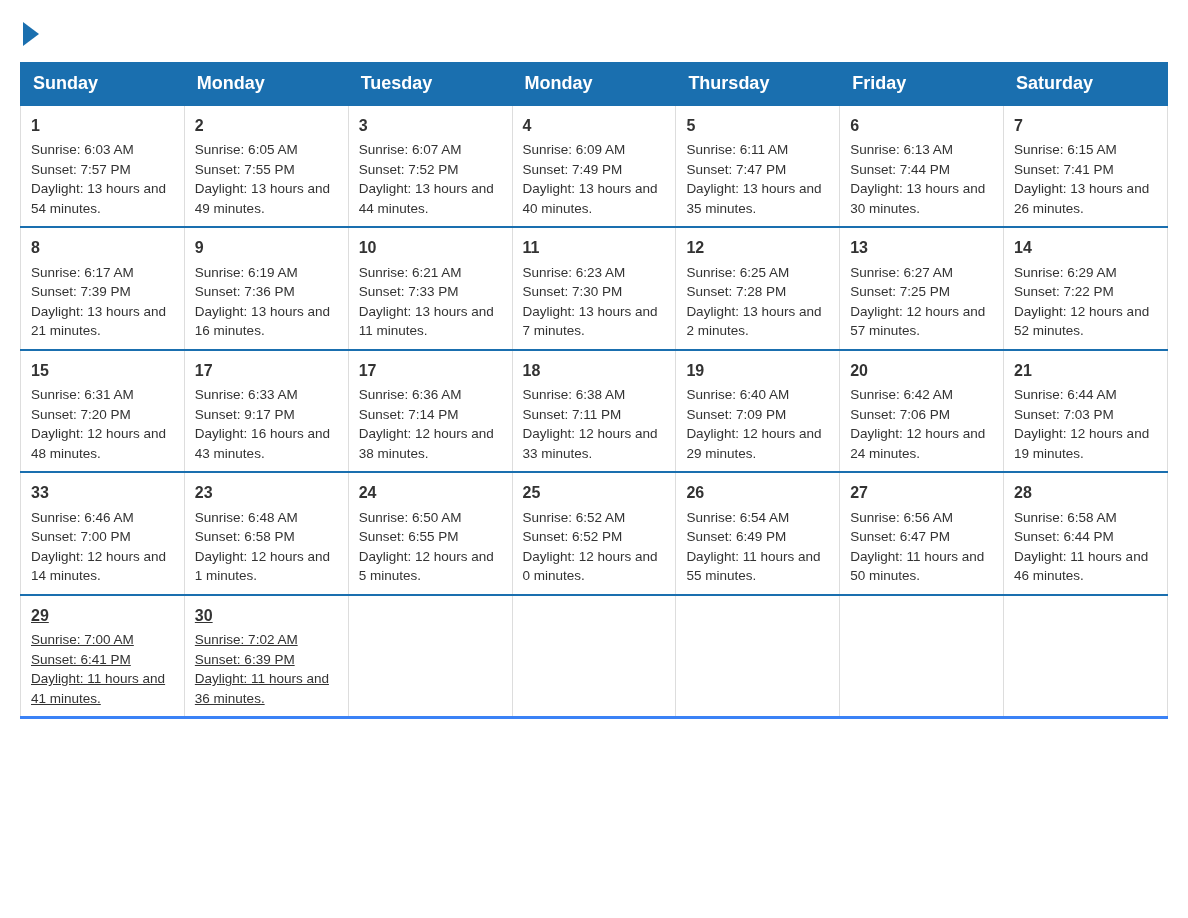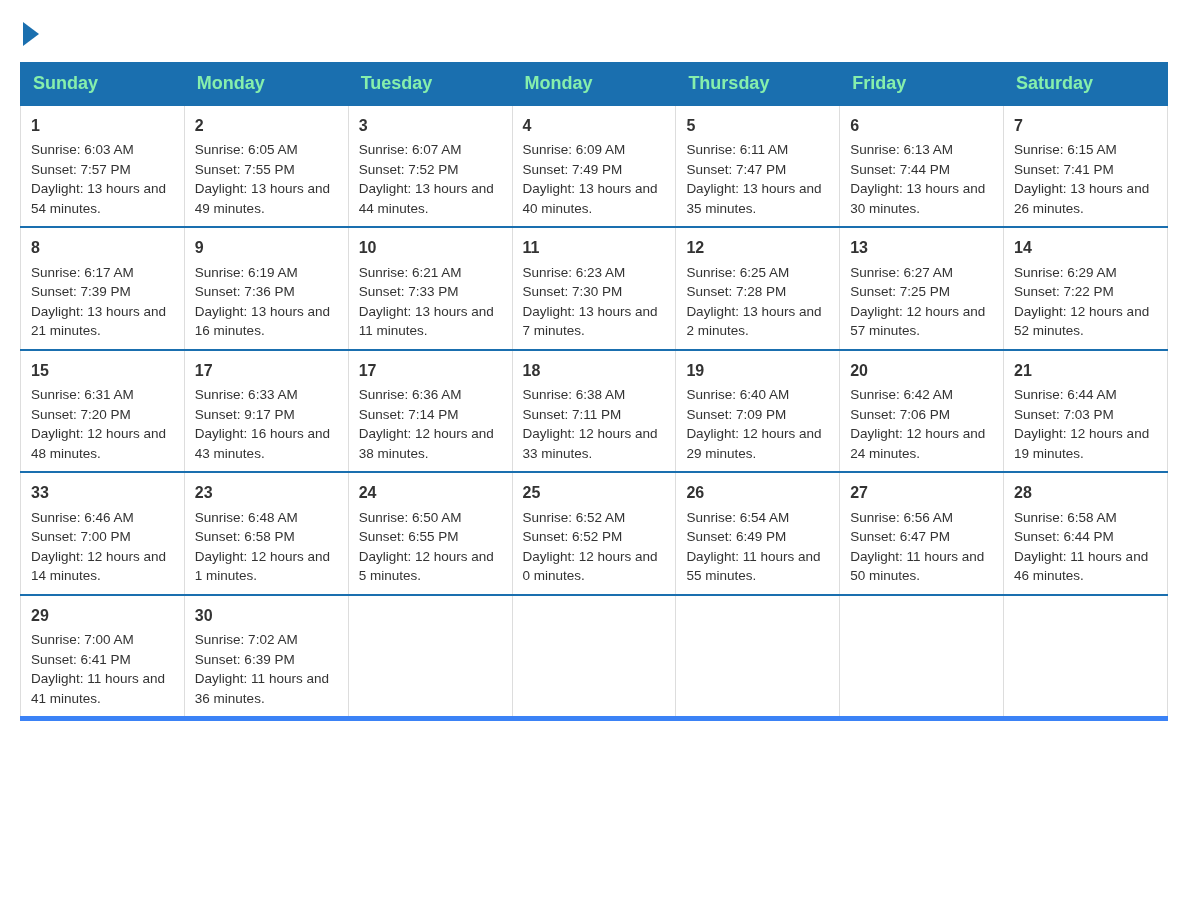--- a/index.html
+++ b/index.html
@@ -61,21 +61,21 @@
       color: #444;
       margin-top: 4px;
     }
     .calendar {
       width: 100%;
       border-collapse: collapse;
       border: 1px solid #ccc;
     }
     .calendar th {
       background-color: #1a6faf;
-      color: #86efac;
+      color: #ffffff;
       font-size: 18px;
       font-weight: bold;
       padding: 10px 12px;
       text-align: left;
       border: 1px solid #1a6faf;
     }
     .calendar td {
       vertical-align: top;
       padding: 8px 10px;
       border: 1px solid #ddd;
@@ -91,21 +91,22 @@
     .day-num {
       font-size: 16px;
       font-weight: bold;
       display: block;
       margin-bottom: 3px;
     }
     .empty-cell {
       background: #fff;
     }
     .last-row td {
-      border-bottom: 5px solid #3b82f6;
+      border-bottom: 3px solid #3b82f6;
+      text-decoration: underline;
     }
   </style>
 </head>
 <body>
 
 <div class="header">
   <div class="logo">
     <div class="logo-top">
       <span class="logo-general"></span>
       <div class="logo-arrow"></div>

